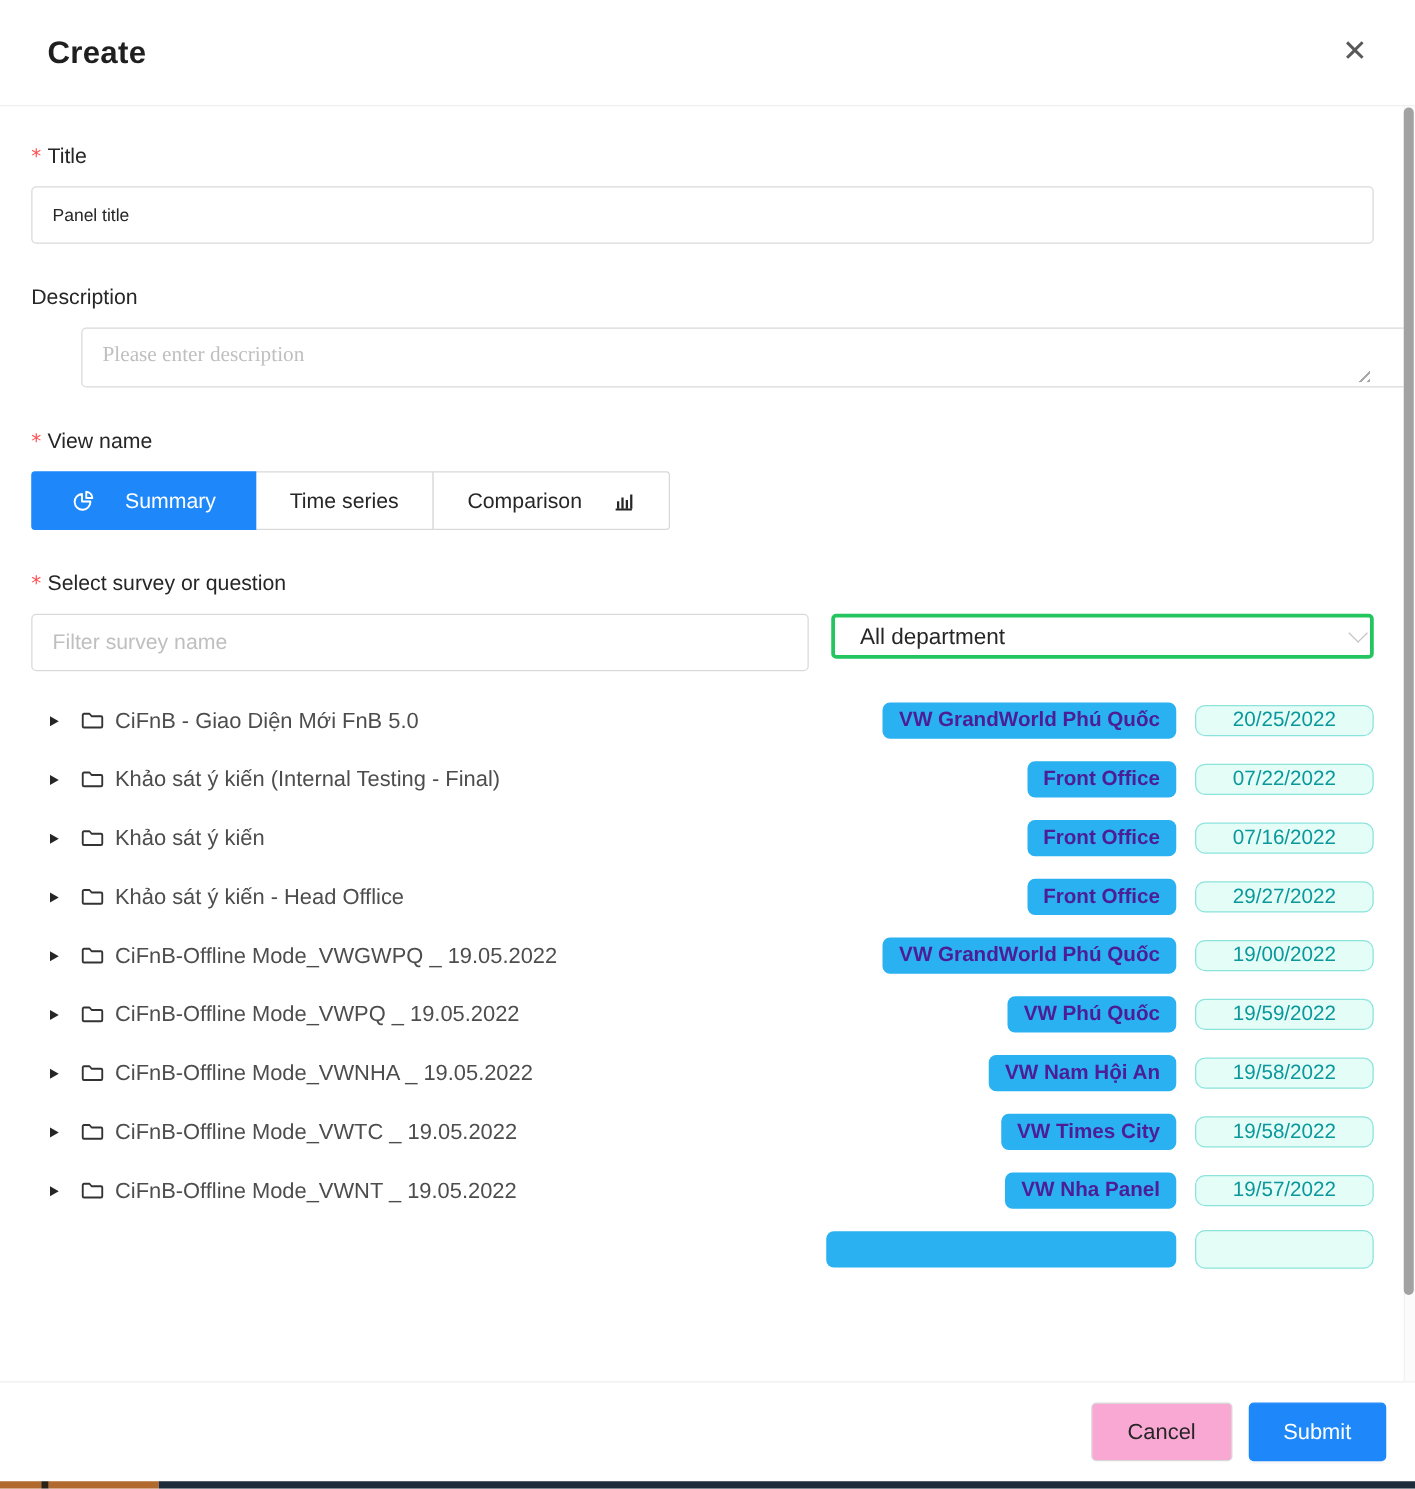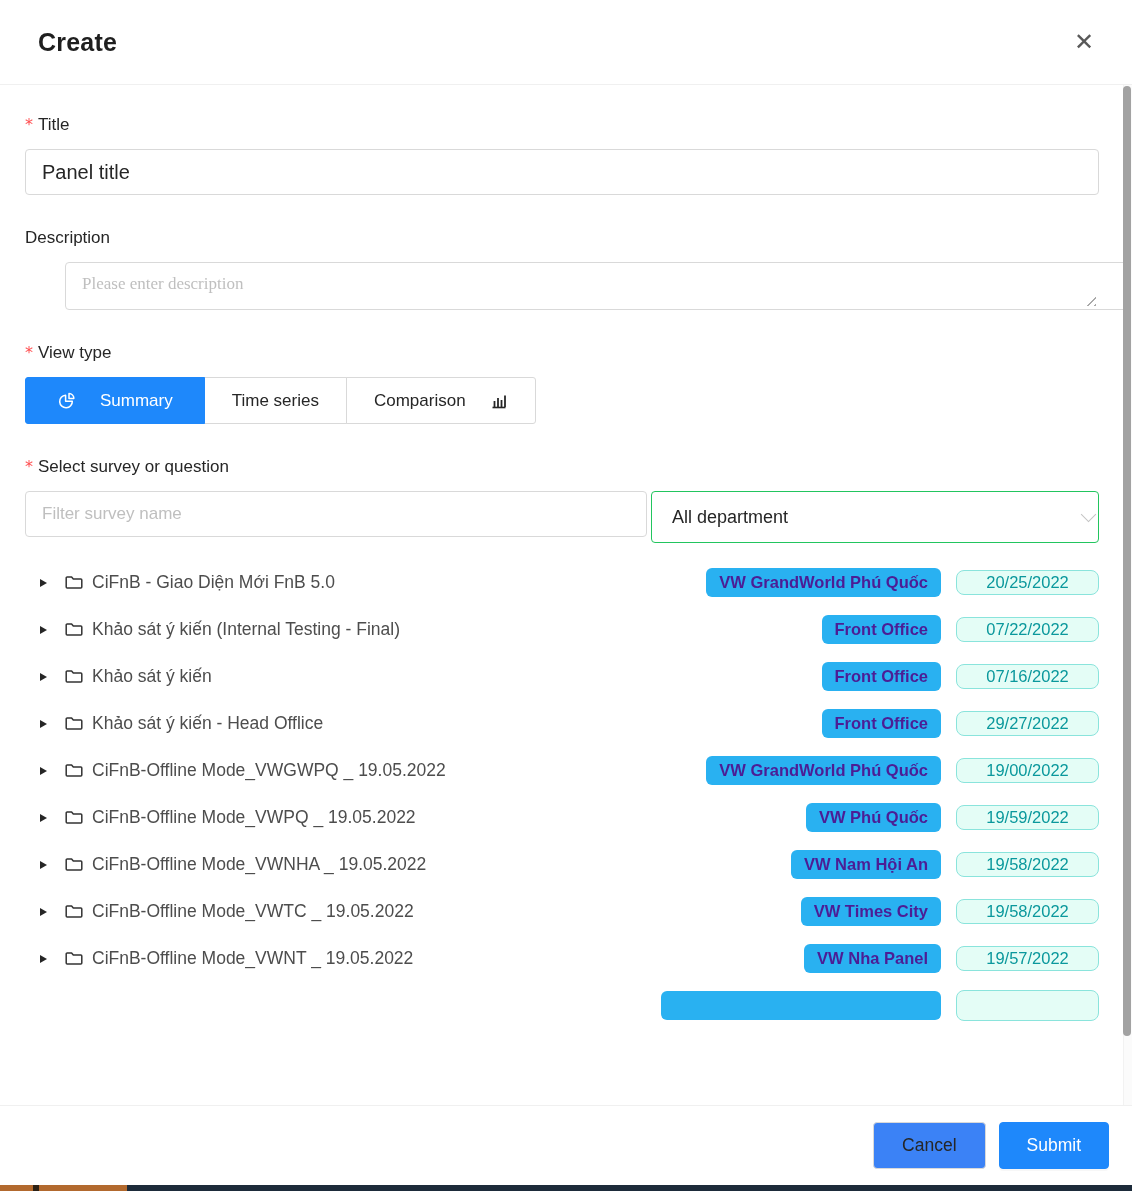--- a/index.html
+++ b/index.html
@@ -27,21 +27,21 @@
     flex:0 0 1020px; height:1020px;
     padding:30px 33px 0 25px;
     overflow:hidden; position:relative;
   }
   .form-label { font-size:17px; color:#262626; margin-bottom:14px; display:flex; align-items:baseline; }
   .req { color:#ff4d4f; margin-right:5px; font-size:16px; font-family:"DejaVu Sans",sans-serif; }
 
   .text-input {
     width:100%; height:46px;
     border:1px solid #d9d9d9; border-radius:4px;
-    font-size:20px; color:#262626; padding:0 16px;
+    font-size:14px; color:#262626; padding:0 16px;
     font-family:inherit; outline:none; background:#fff;
     margin-bottom:33px;
   }
   .textarea-wrap { position:relative; margin-bottom:33px; }
   .description-input {
     width:100%; height:48px;
     border:1px solid #d9d9d9; border-radius:4px;
     font-size:17px; padding:11px 16px;
     font-family:Liberation Serif, serif; outline:none; resize:none; display:block; background:#fff;
     overflow:hidden;
@@ -65,30 +65,30 @@
   }
   .tab-btn:first-child { margin-left:0; border-radius:3px 0 0 3px; }
   .tab-btn:last-child { border-radius:0 3px 3px 0; }
   .tab-btn.active {
     background:#1e88fb; border-color:#1e88fb; color:#fff; z-index:1;
     padding:0 31px;
   }
   .tab-icon { display:inline-flex; }
 
   
-  .filter-row { display:flex; gap:4px; margin-bottom:16px; }
+  .filter-row { display:flex; gap:18px; margin-bottom:16px; }
   .filter-input {
     flex:0 0 622px; height:46px;
     border:1px solid #d9d9d9; border-radius:4px;
     font-size:17px; padding:0 16px; font-family:inherit; outline:none;
   }
   .filter-input::placeholder { color:#bfbfbf; }
   .select-box {
-    flex:1; height:52px;
-    border:1px solid #22c55e; border-radius:4px;
+    flex:1; height:36px;
+    border:3px solid #22c55e; border-radius:4px;
     display:flex; align-items:center; justify-content:space-between;
     padding:0 4px 0 20px; font-size:18px; color:#262626; cursor:pointer; background:#fff;
   }
   .chevron-down {
     width:11px; height:11px; margin-top:-5px;
     border-right:1.5px solid #c4c4c4; border-bottom:1.5px solid #c4c4c4;
     transform:rotate(45deg);
   }
 
   
@@ -133,21 +133,21 @@
   }
 
   
   .modal-footer {
     flex:0 0 80px; height:80px;
     border-top:1px solid #f0f0f0;
     display:flex; align-items:center; justify-content:flex-end;
     gap:13px; padding-right:23px;
   }
   .btn { height:47px; font-size:17.5px; font-family:inherit; border-radius:4px; cursor:pointer; }
-  .btn-cancel { background:#3b82f6; border:1px solid #d9d9d9; color:#262626; padding:0 28px; }
+  .btn-cancel { background:#f9a8d4; border:1px solid #d9d9d9; color:#262626; padding:0 28px; }
   .btn-submit { background:#1e88fb; border:1px solid #1e88fb; color:#fff; padding:0 27px; box-shadow:0 2px 0 rgba(0,0,0,.03); }
 
   
   .bottom-strip { flex:0 0 6px; height:6px; display:flex; }
   .strip-seg { height:100%; }
 </style>
 </head>
 <body>
 
 <div class="modal">
@@ -168,21 +168,21 @@
     <div class="form-label">
       <span>Description</span>
     </div>
     <div class="textarea-wrap">
       <textarea class="description-input" placeholder="Please enter description" style=""></textarea>
       <div class="resize-handle"></div>
     </div>
 
     <div class="form-label">
       <span class="req">*</span>
-      <span>View type</span>
+      <span>View name</span>
     </div>
     <div class="tab-group">
       <button class="tab-btn active">
         <span class="tab-icon">
           <svg width="19" height="19" viewBox="0 0 19 19" fill="none">
             <path d="M8.6 4.2 A6.3 6.3 0 1 0 15.3 10.2 L8.6 10.2 Z" stroke="#fff" stroke-width="1.5" stroke-linejoin="round"></path>
             <path d="M12 2.4 A5.2 5.2 0 0 1 16.9 7.4 L12 7.4 Z" stroke="#fff" stroke-width="1.5" stroke-linejoin="round"></path>
           </svg>
         </span>
         <span>Summary</span>

